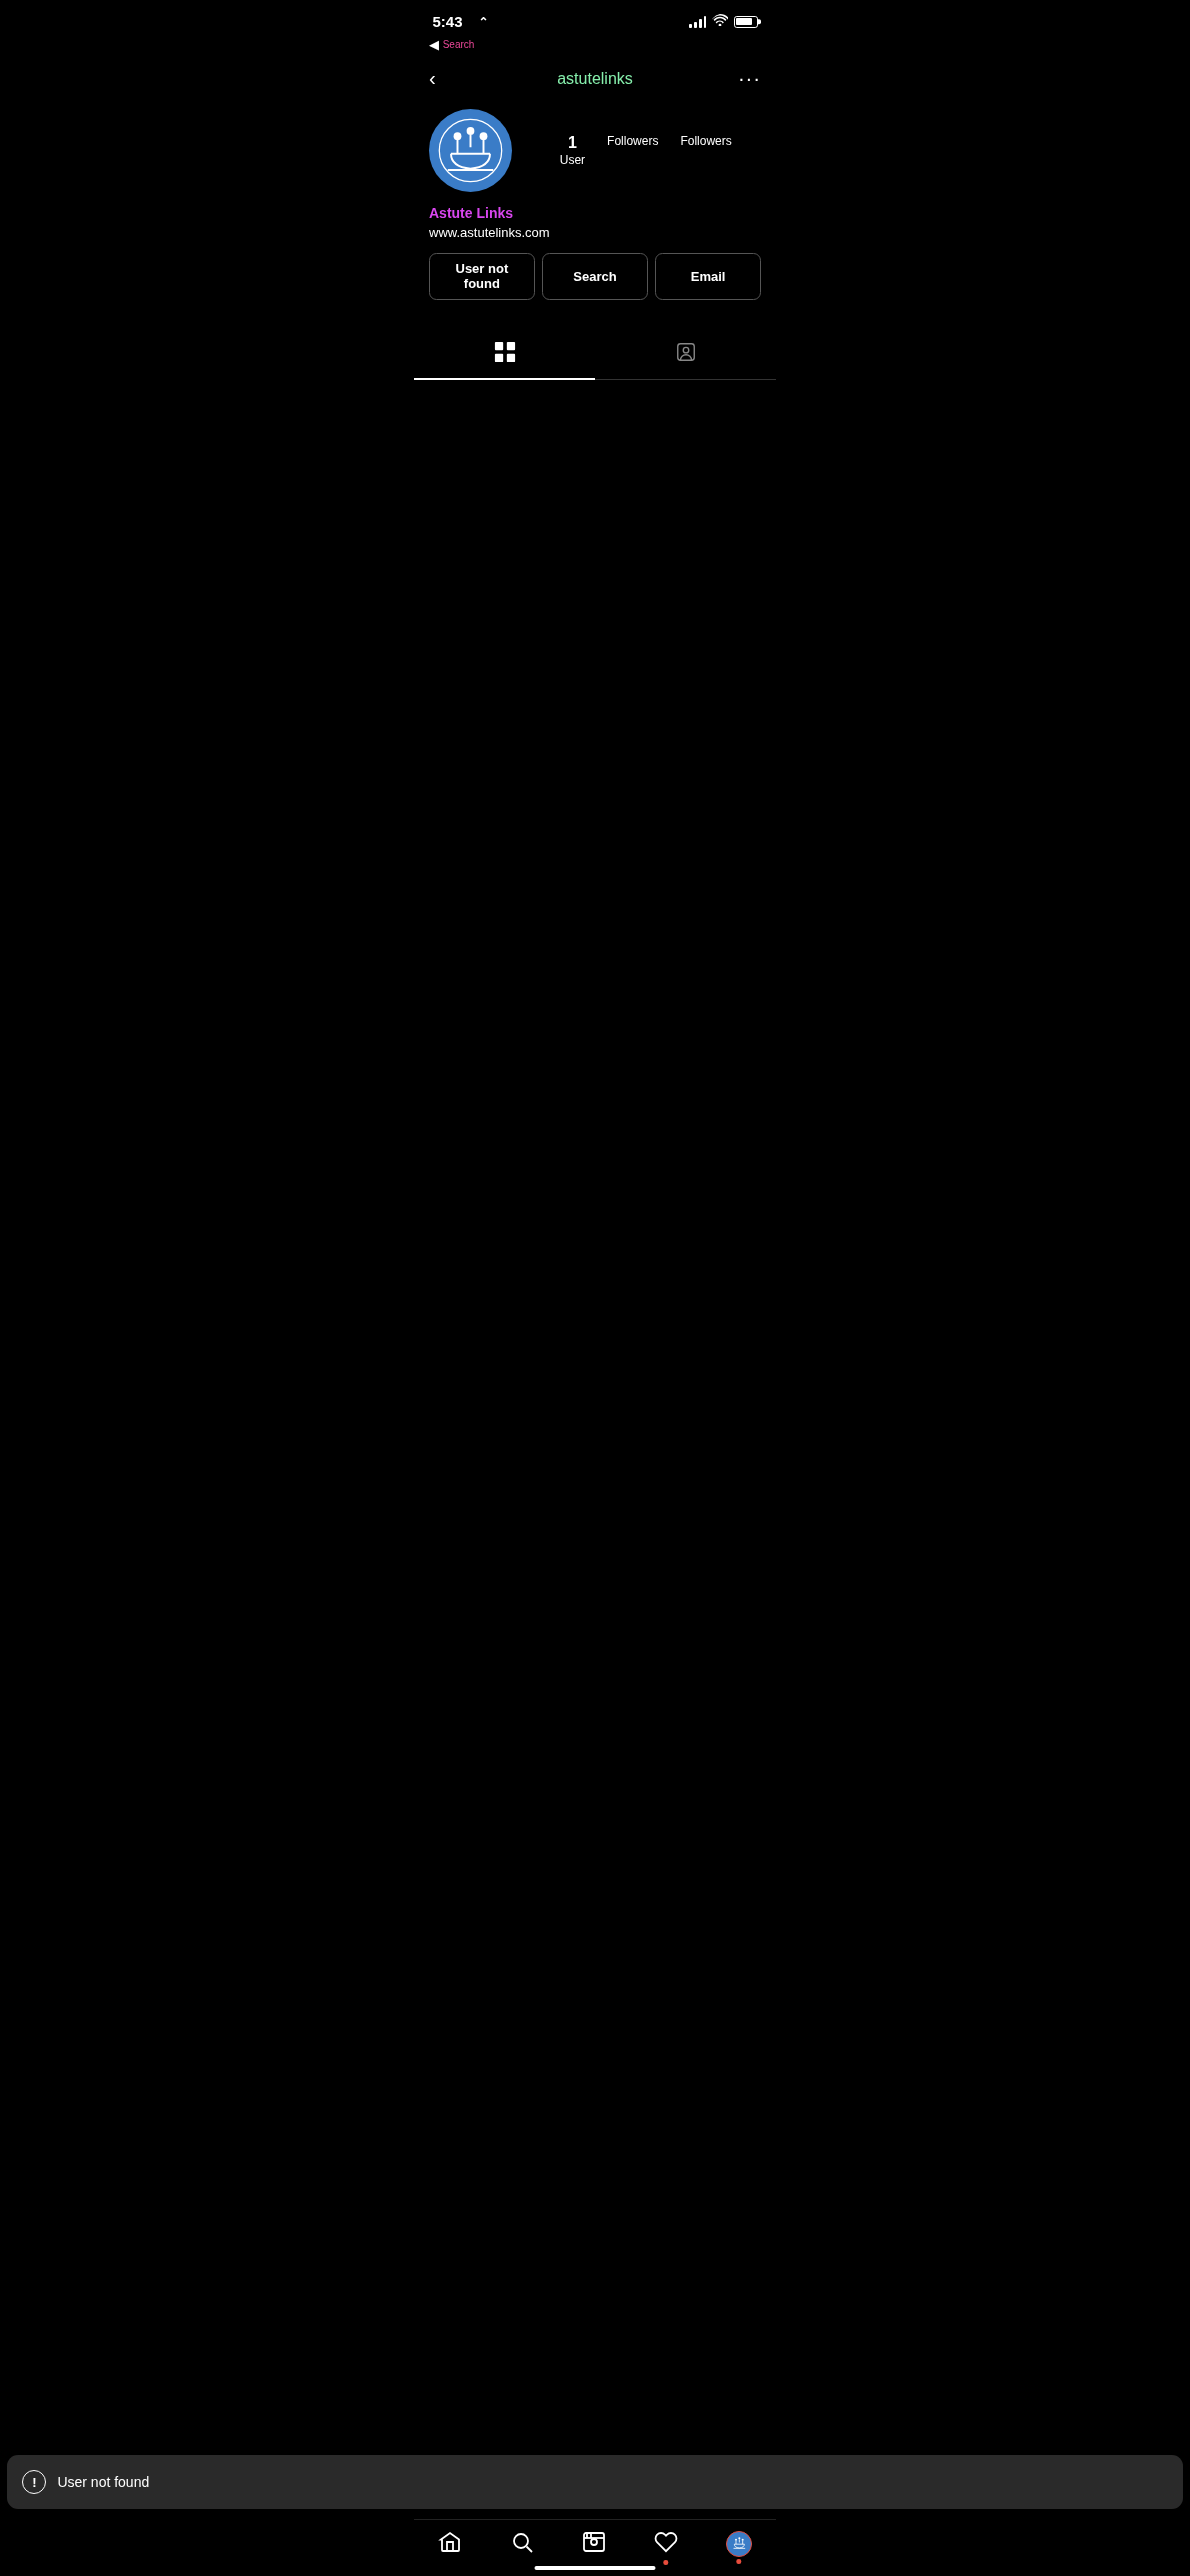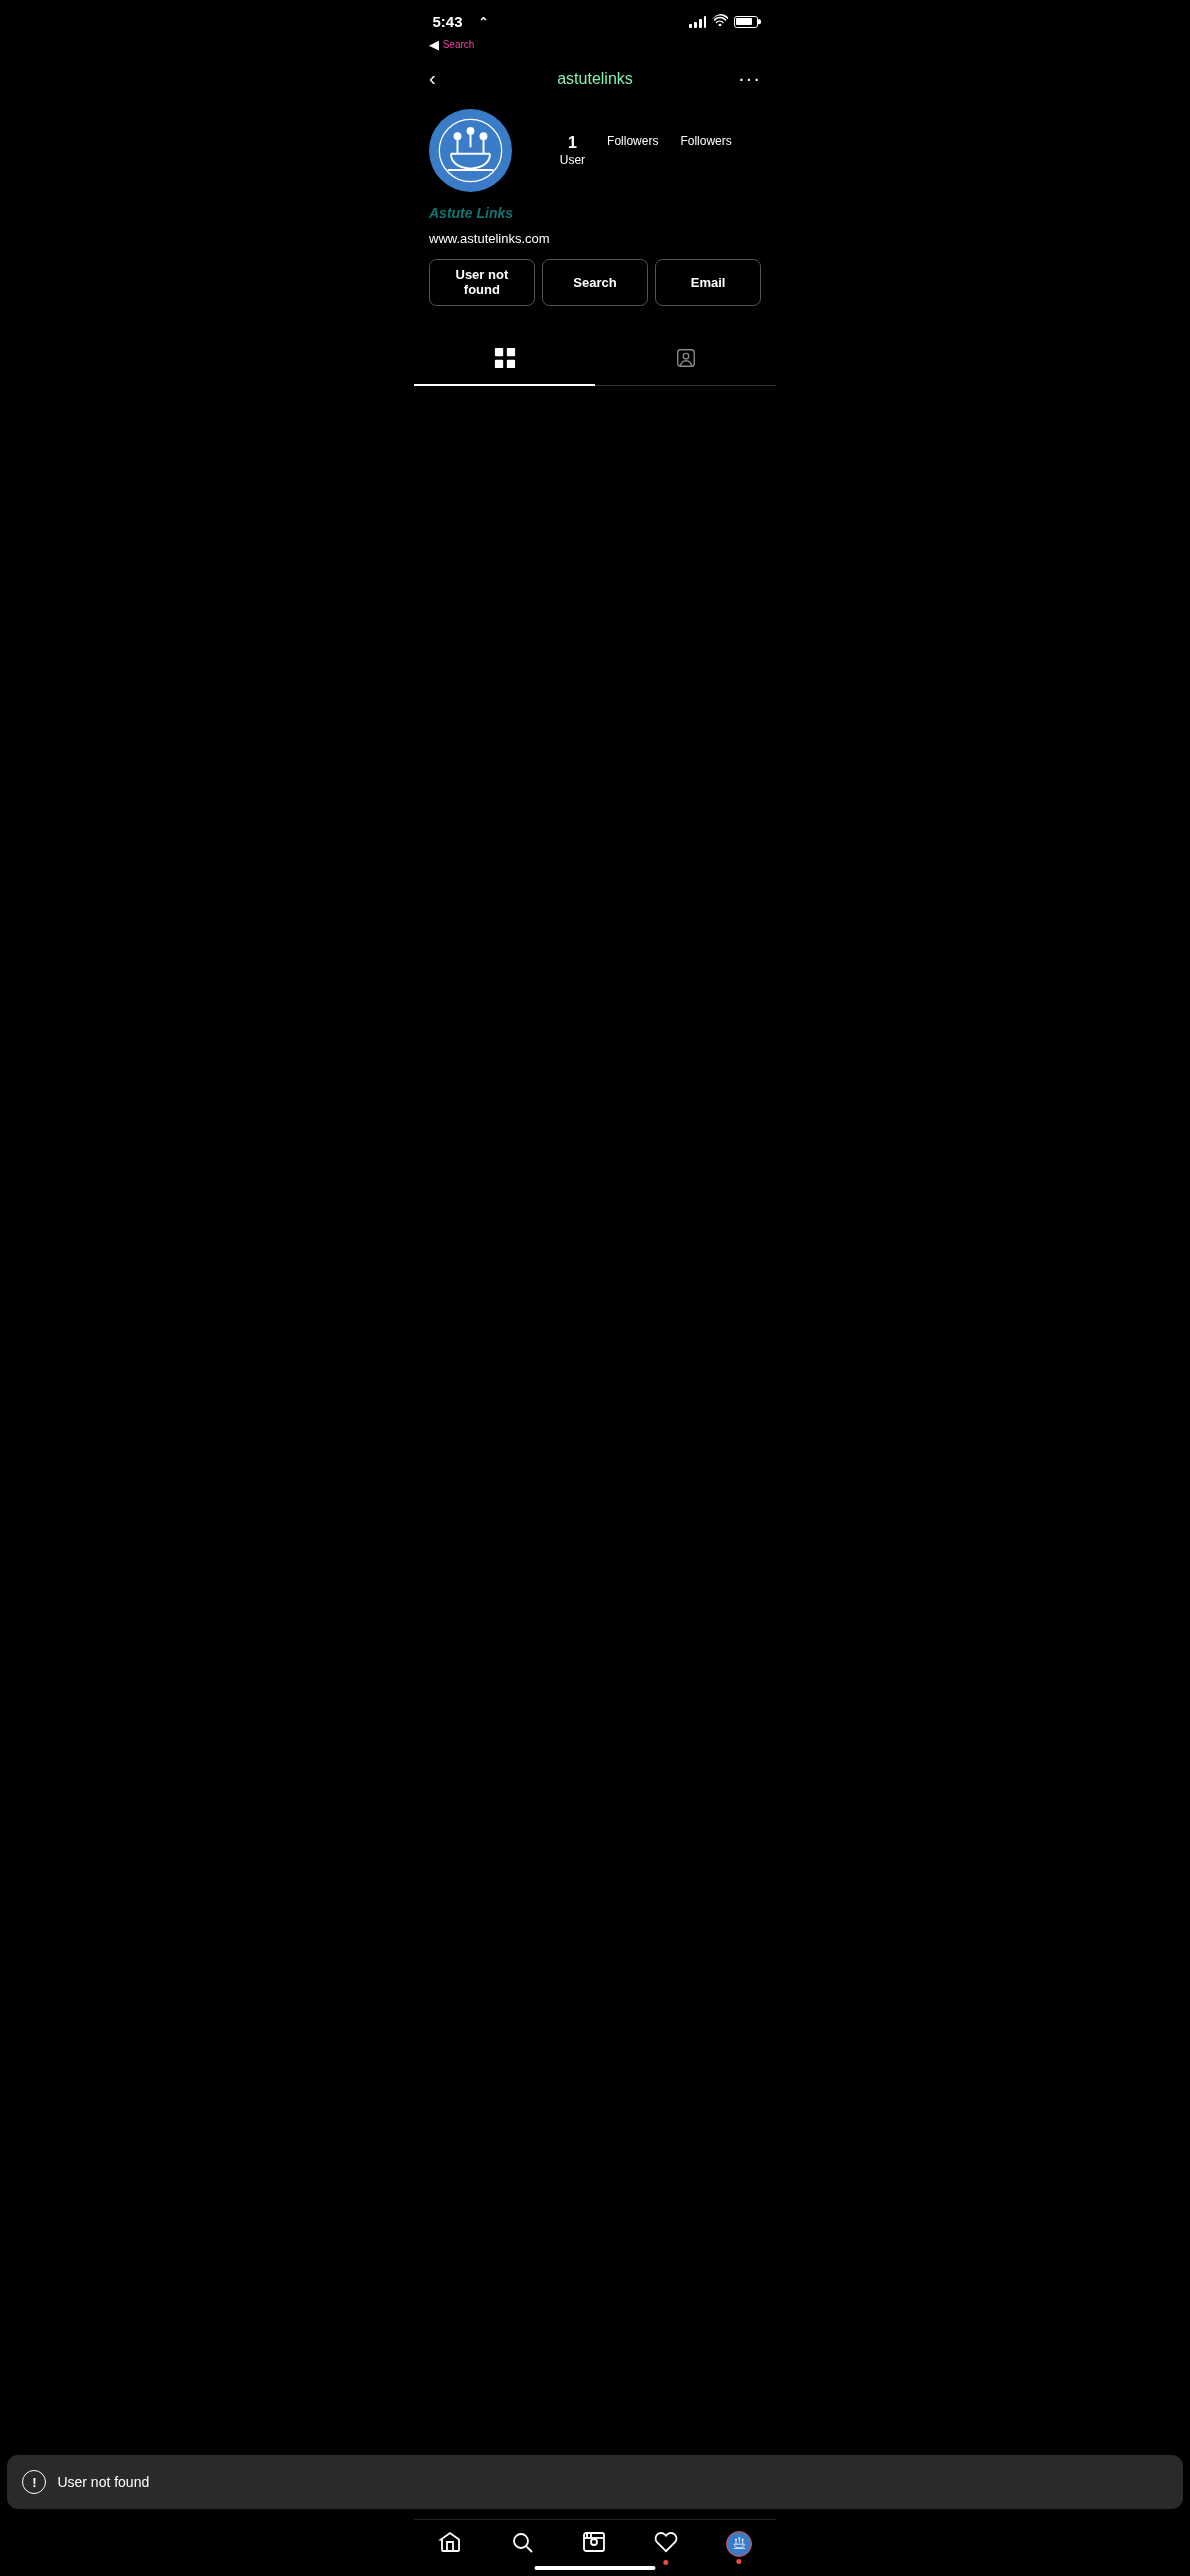--- a/index.html
+++ b/index.html
@@ -196,23 +196,22 @@
     .stat-label {
       font-size: 12px;
       color: #fff;
       text-align: right;
     }
 
     
     .profile-name {
       font-size: 14px;
       font-weight: 700;
-      color: #0f766e;
-      margin-bottom: 10px;
-      font-style: italic;
+      color: #d946ef;
+      margin-bottom: 4px;
     }
 
     .profile-website {
       font-size: 13px;
       color: #ffffff;
       margin-bottom: 13px;
     }
 
     
     .action-buttons {

